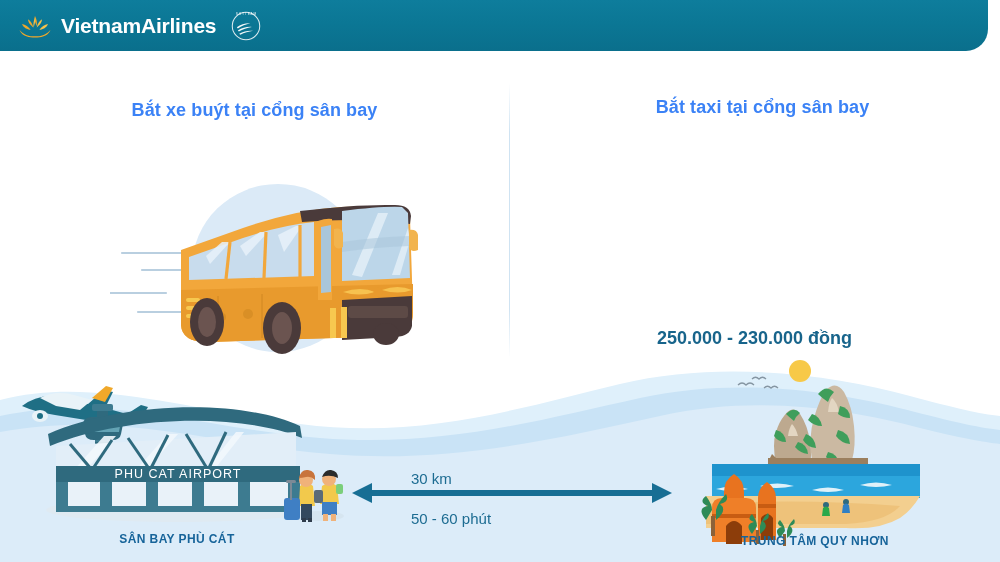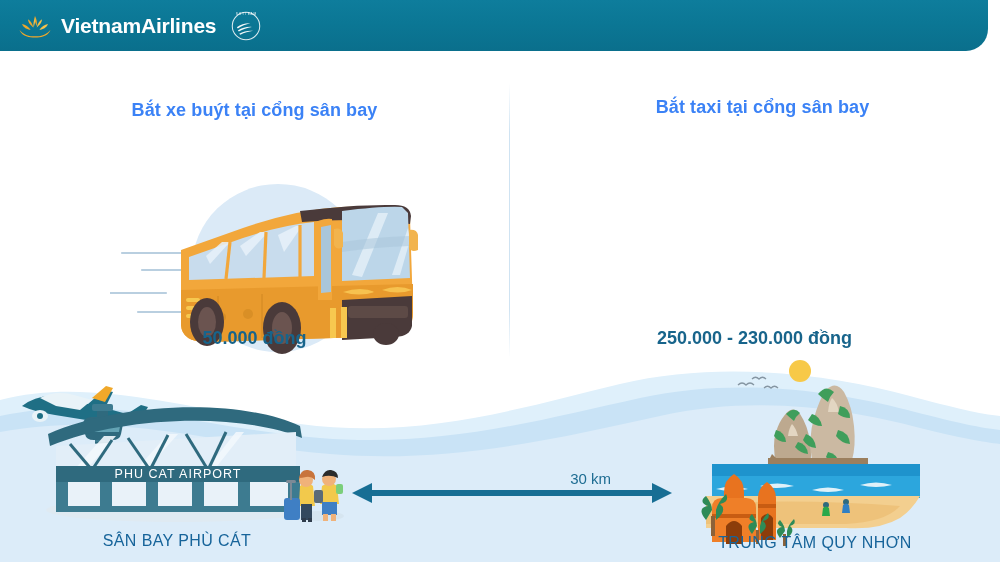--- a/index.html
+++ b/index.html
@@ -50,28 +50,28 @@
   }
 
   .art{position:absolute;}
   .art.bus{left:110px;top:120px;width:330px;height:185px;}
 
   
   .scene{position:absolute;left:0;top:358px;width:1000px;height:204px;overflow:hidden;}
 
   .arrowband{position:absolute;left:0;top:358px;width:1000px;height:204px;}
   .dist-label{
-    position:absolute;text-align:right;color:#1d6c92;
+    position:absolute;text-align:left;color:#1d6c92;
     font-size:15px;font-weight:normal;width:200px;left:411px;
   }
   .dist-top{top:112px;}
   .dist-bot{top:152px;}
 
   .city-label{
-    position:absolute;color:#17649a;font-weight:normal;font-size:16px;
+    position:absolute;color:#17649a;font-weight:bold;font-size:12px;
     letter-spacing:.4px;text-align:center;width:300px;
   }
   .city-left{left:27px;top:532px;}
   .city-right{left:665px;top:534px;}
 </style>
 </head>
 <body>
 
 <div id="stage">
 
@@ -171,21 +171,20 @@
       <circle cx="138" cy="134" r="5" fill="#d98f26"></circle>
       <circle cx="180" cy="136" r="4" fill="#d98f26"></circle>
 
       <ellipse cx="97" cy="142" rx="17" ry="24" fill="#4a3a3a"></ellipse>
       <ellipse cx="97" cy="142" rx="9" ry="15" fill="#6b5450"></ellipse>
       <ellipse cx="172" cy="148" rx="19" ry="26" fill="#4a3a3a"></ellipse>
       <ellipse cx="172" cy="148" rx="10" ry="16" fill="#6b5450"></ellipse>
       <ellipse cx="276" cy="154" rx="13" ry="11" fill="#4a3a3a"></ellipse>
     </svg>
 
-    <div class="panel-price">50.000 đồng</div>
   </div>
 
   <div class="vdivider"></div>
 
   <div class="panel right">
     <div class="panel-title">Bắt taxi tại cổng sân bay</div>
 
     <div class="panel-price">250.000 - 230.000 đồng</div>
   </div>
 
@@ -364,18 +363,19 @@
       <g fill="#2e8b57">
         <path d="M780 180 q-7 -9 2 -11 q-7 -3 -2 -7 q5 6 5 11z"></path>
         <path d="M787 180 q9 -7 3 -12 q7 -2 4 -7 q-6 6 -7 12z"></path>
       </g>
       <rect x="783" y="176" width="3" height="12" fill="#8c6239"></rect>
     </g>
   </svg>
 
   <div class="arrowband">
     <div class="dist-label dist-top">30 km</div>
+    <div class="dist-label dist-bot">50 - 60 phút</div>
   </div>
 
   <div class="city-label city-left">SÂN BAY PHÙ CÁT</div>
   <div class="city-label city-right">TRUNG TÂM QUY NHƠN</div>
 
 </div>
 
 </body></html>

